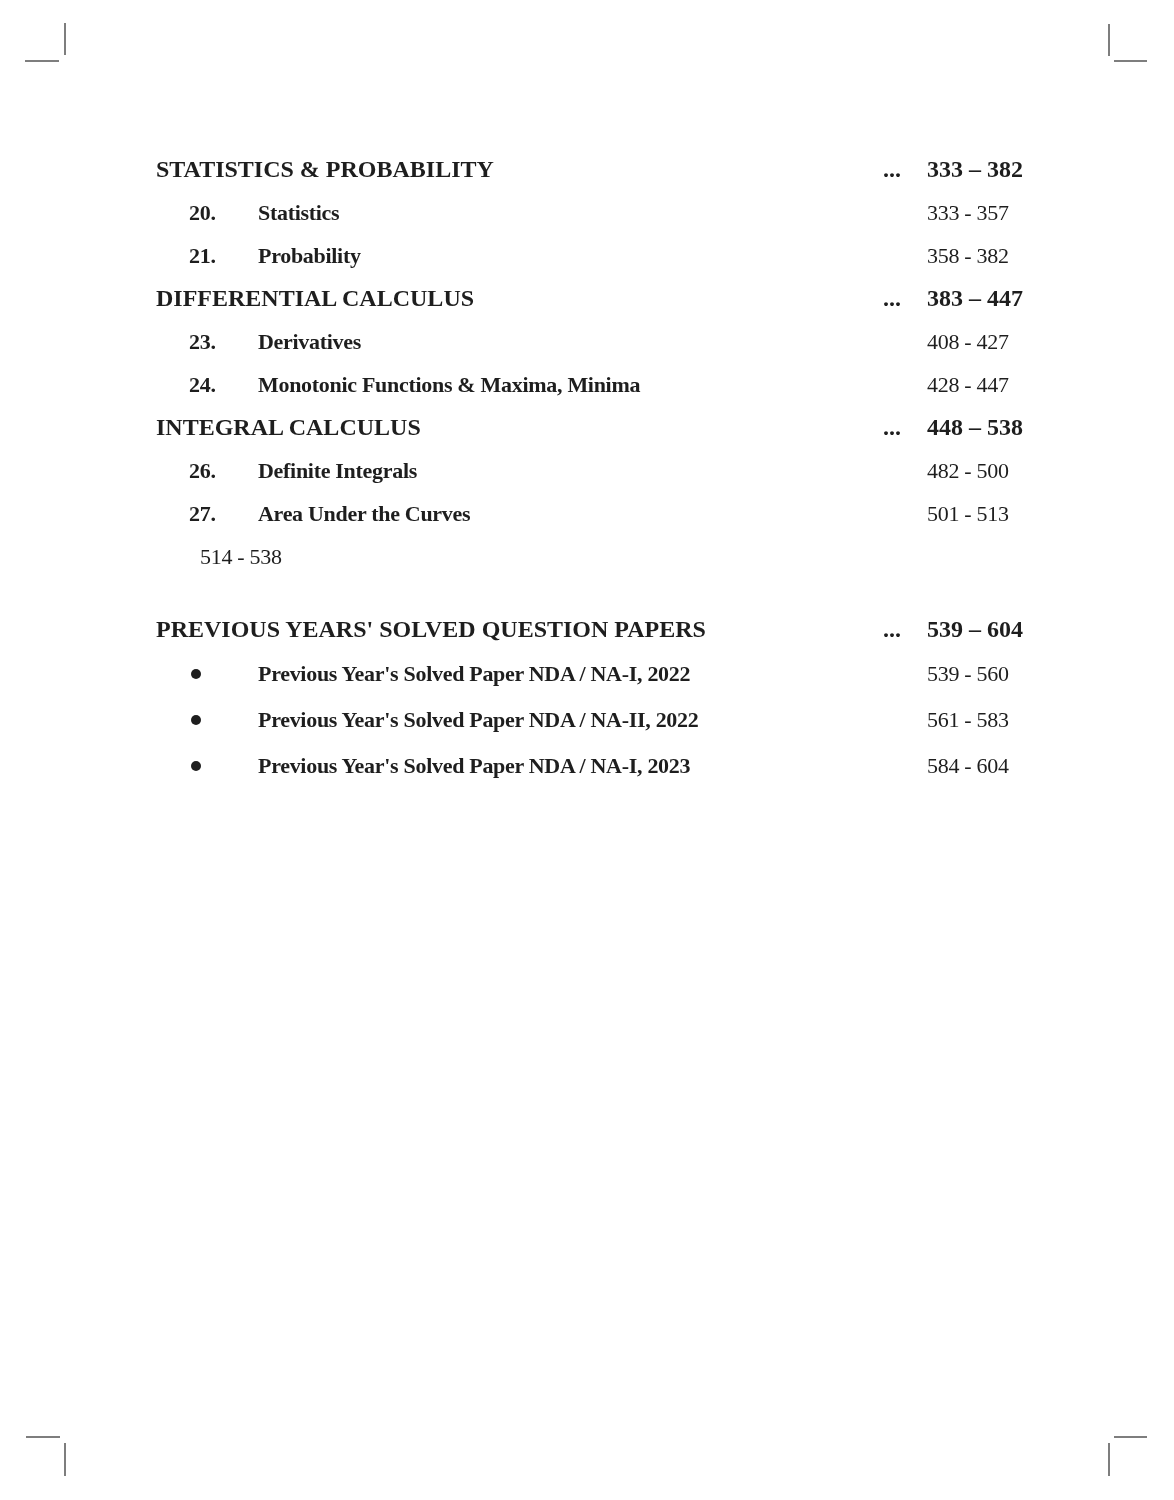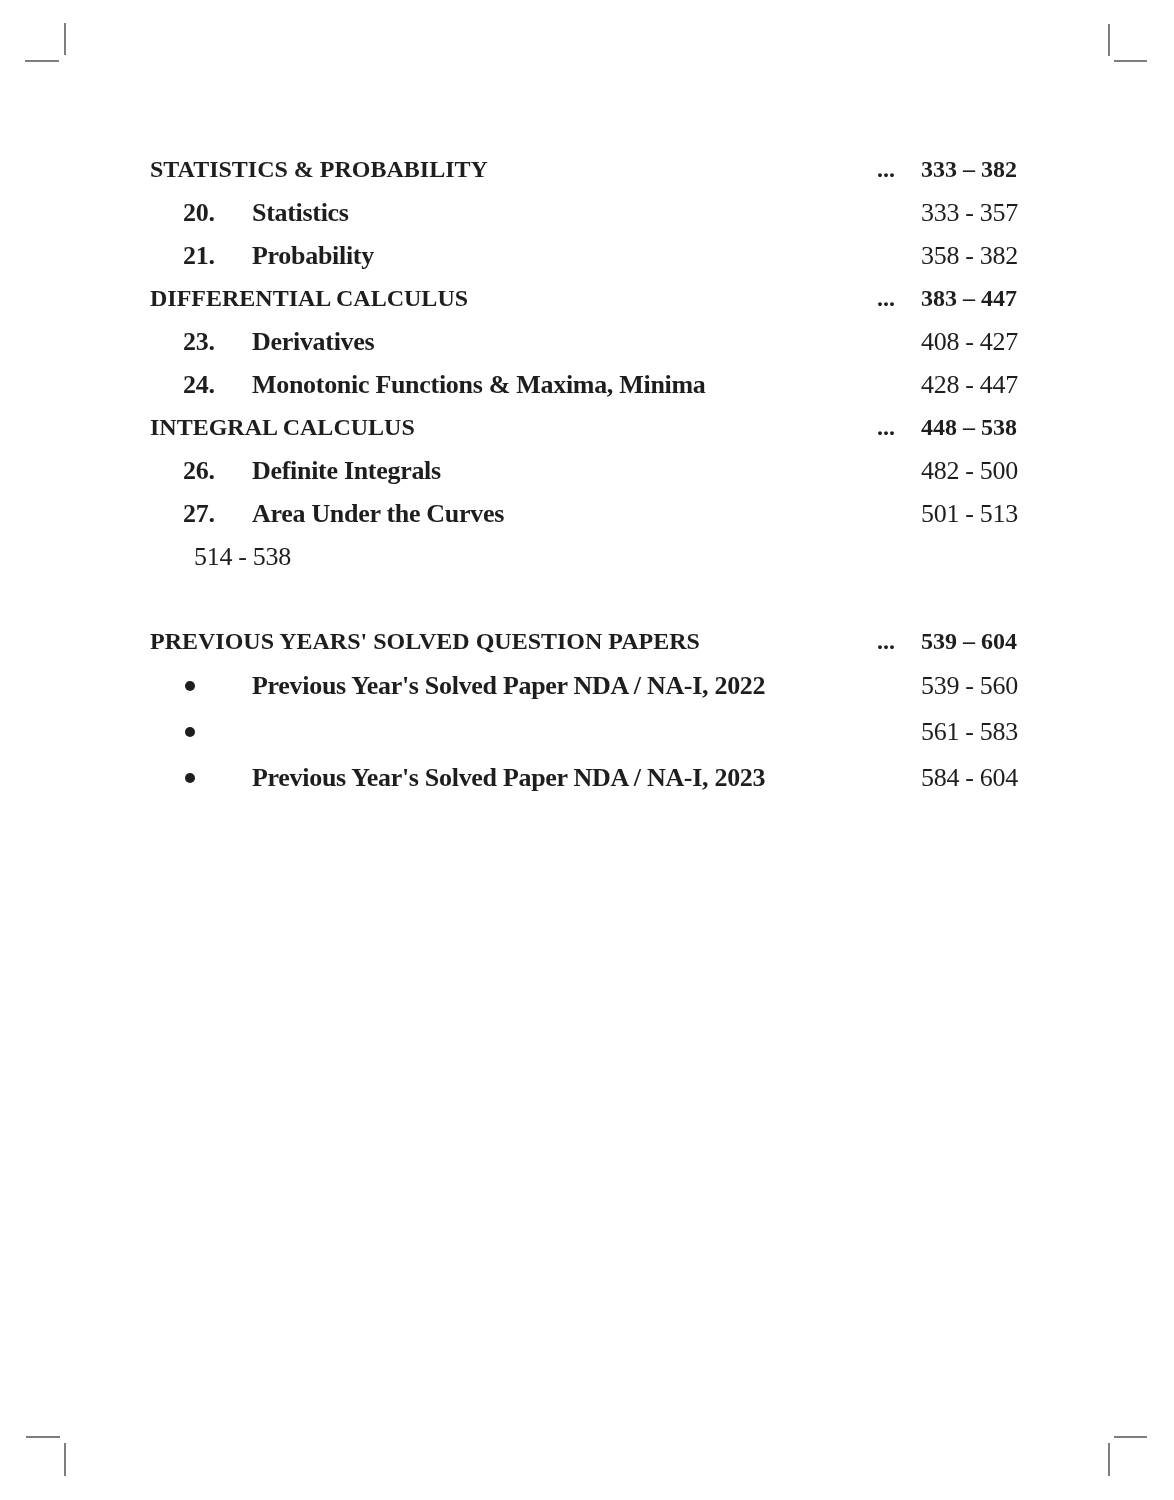--- a/index.html
+++ b/index.html
@@ -11,21 +11,21 @@
     overflow: hidden;
     font-family: "Liberation Serif", serif;
     color: #1e1e1e;
   }
   .crop {
     position: absolute;
     background: #7e7e7e;
   }
   .content {
     position: absolute;
-    left: 150px;
+    left: 156px;
     top: 148px;
     width: 876px;
   }
   .row {
     display: flex;
     align-items: center;
     height: 43px;
   }
   .heading-row {
     font-weight: bold;
@@ -39,21 +39,21 @@
     width: 44px;
     text-align: left;
     font-weight: bold;
     font-size: 24px;
   }
   .range {
     width: 105px;
     text-align: left;
   }
   .item-row, .bullet-row {
-    font-size: 26px;
+    font-size: 22px;
     letter-spacing: -0.3px;
   }
   .item-left, .bullet-left {
     padding-left: 0;
     display: flex;
     align-items: center;
   }
   .num {
     font-weight: bold;
     display: inline-block;
@@ -64,21 +64,21 @@
   .bullet {
     width: 10px;
     height: 10px;
     border-radius: 50%;
     background: #1e1e1e;
     margin-left: 35px;
     margin-right: 57px;
     flex: 0 0 auto;
   }
   .bullet-row { height: 46px; }
-  .section-gap { margin-top: 42px; }
+  .section-gap { margin-top: 30px; }
   .ititle { white-space: nowrap; font-weight: bold; }
 </style>
 </head>
 <body>
 
 <div class="crop" style="left:64px; top:23px; width:2px; height:32px;"></div>
 <div class="crop" style="left:25px; top:60px; width:34px; height:2px;"></div>
 <div class="crop" style="left:1108px; top:24px; width:2px; height:32px;"></div>
 <div class="crop" style="left:1114px; top:60px; width:33px; height:2px;"></div>
 <div class="crop" style="left:26px; top:1436px; width:34px; height:2px;"></div>
@@ -167,20 +167,21 @@
     <div class="left bullet-left">
       <span class="bullet"></span>
       <span class="ititle">Previous Year's Solved Paper NDA / NA-I, 2022</span>
     </div>
     <div class="dots"></div>
     <div class="range">539 - 560</div>
   </div>
   <div class="row bullet-row">
     <div class="left bullet-left">
       <span class="bullet"></span>
+      <span class="ititle">Previous Year's Solved Paper NDA / NA-II, 2022</span>
     </div>
     <div class="dots"></div>
     <div class="range">561 - 583</div>
   </div>
   <div class="row bullet-row">
     <div class="left bullet-left">
       <span class="bullet"></span>
       <span class="ititle">Previous Year's Solved Paper NDA / NA-I, 2023</span>
     </div>
     <div class="dots"></div>

